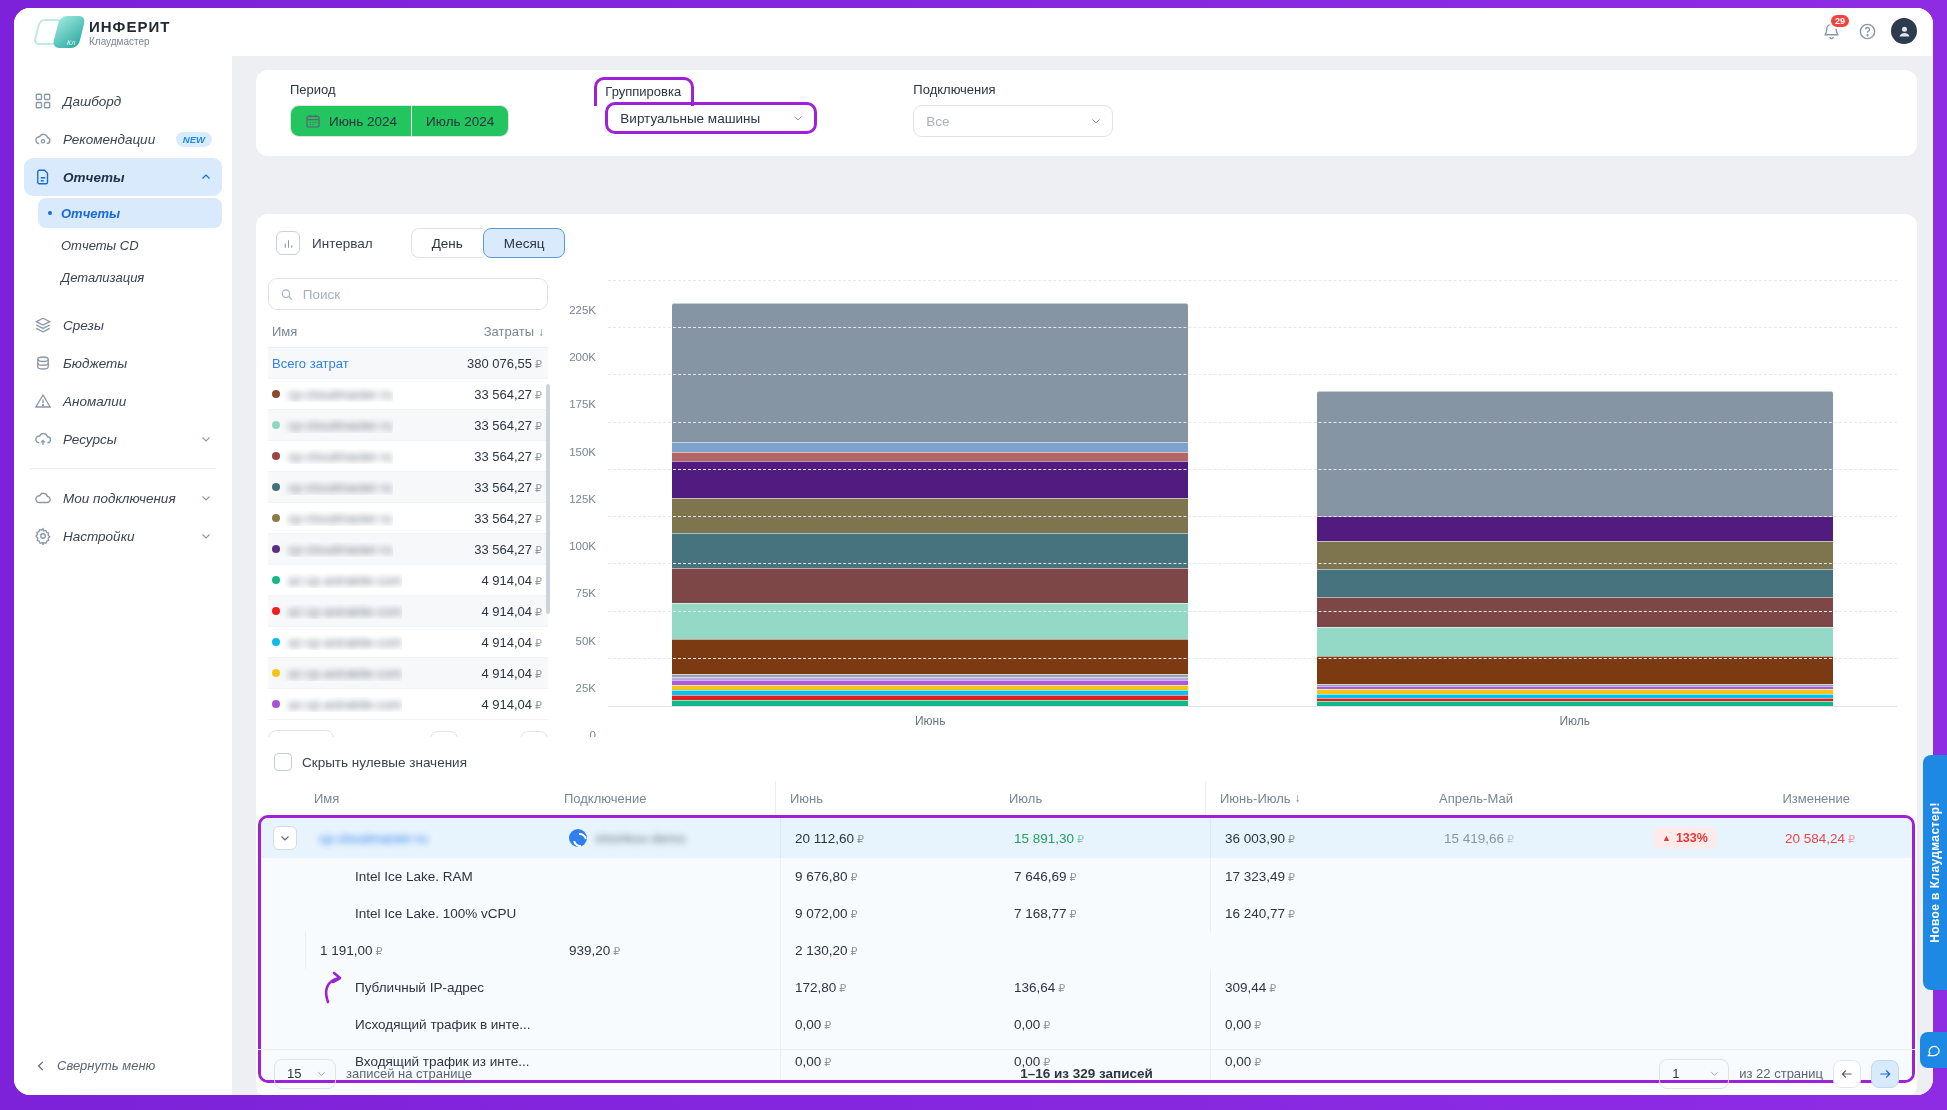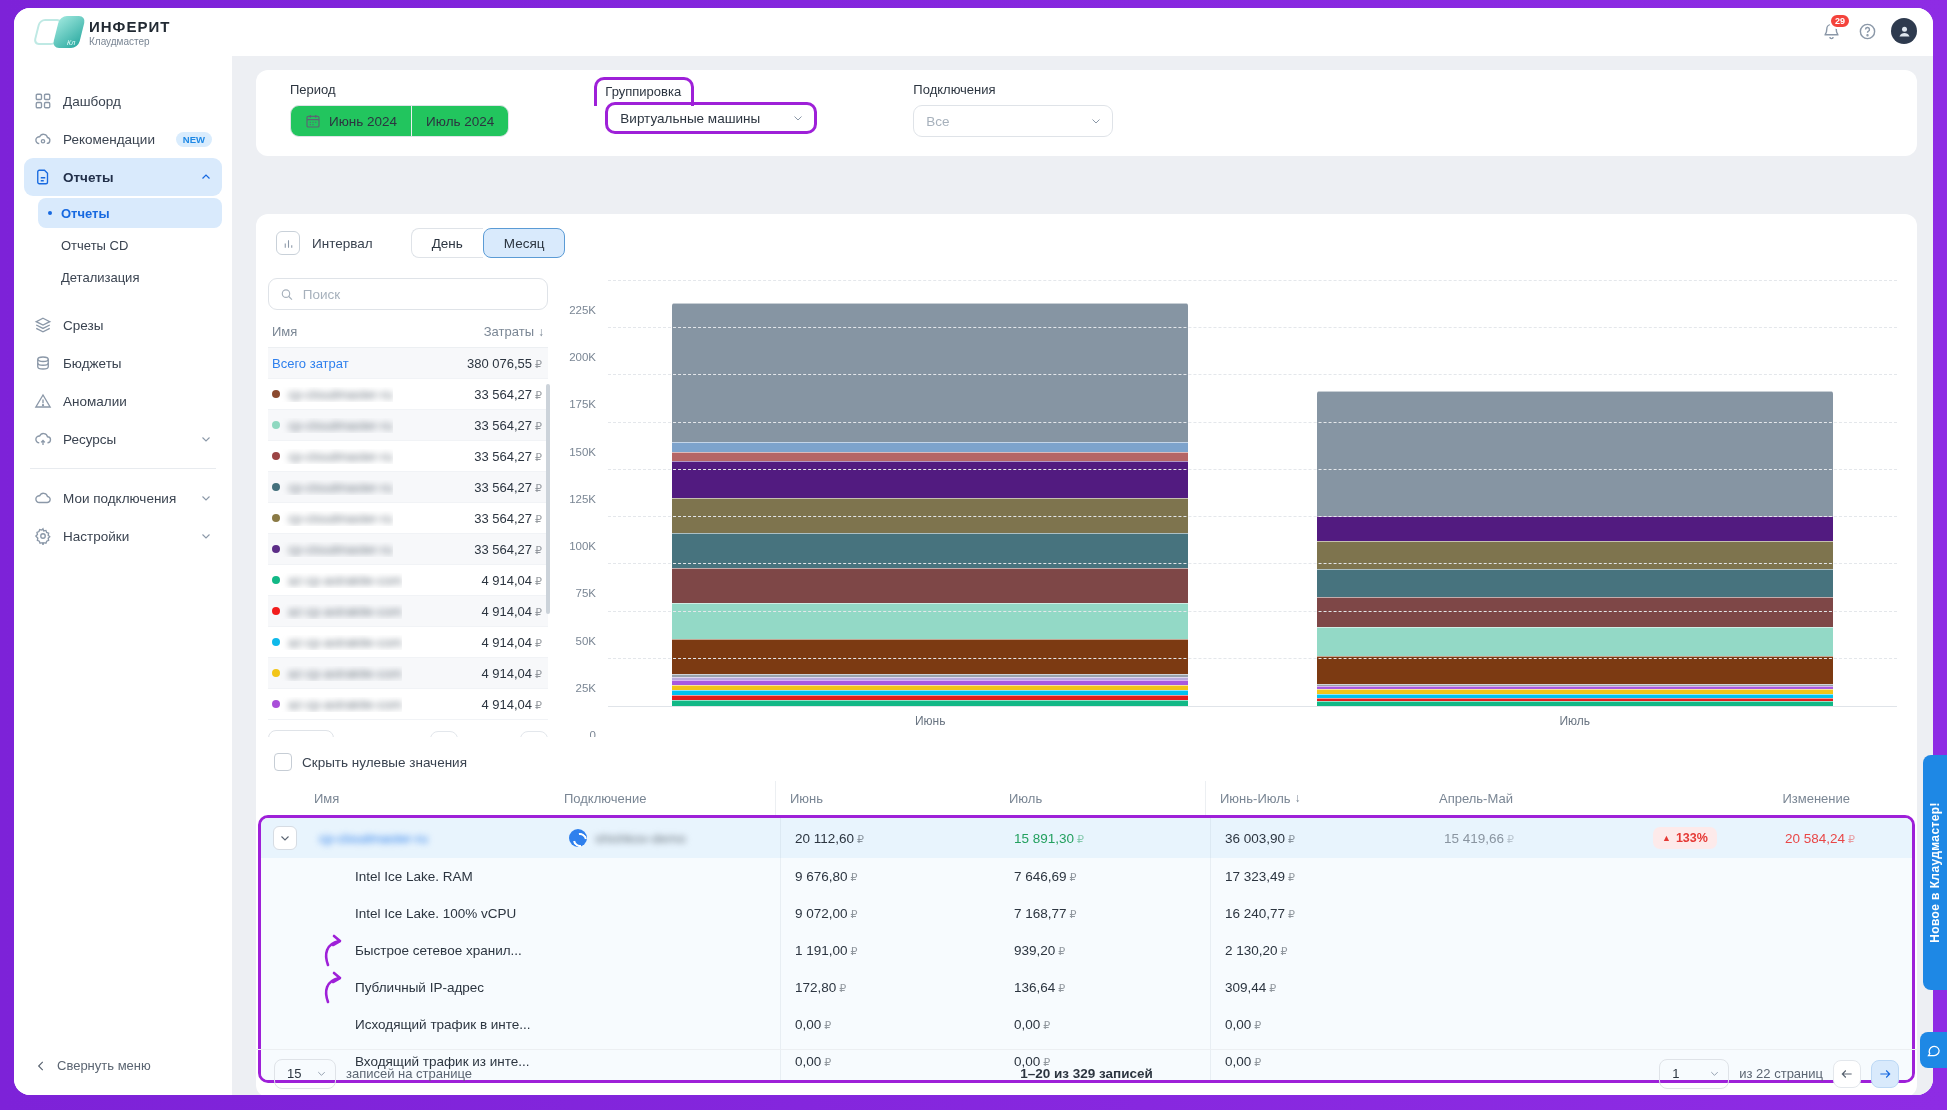--- a/index.html
+++ b/index.html
@@ -20,21 +20,21 @@
   .logo-shape-a { position:absolute; left:0; top:3px; width:24px; height:26px; border:2px solid #bfe9e4; border-radius:6px; transform:skewX(-14deg); background:#fff; }
   .logo-shape-b { position:absolute; left:20px; top:0; width:26px; height:32px; border-radius:7px; transform:skewX(-14deg); background:linear-gradient(135deg,#9fe8de,#2aa9a0); }
   .logo-shape-b span { position:absolute; right:4px; bottom:2px; font-size:7px; color:#eafffc; }
   .logo-text-main { font-weight:bold; font-size:15px; letter-spacing:1px; color:#222a33; }
   .logo-text-sub { font-size:10px; color:#7a8694; margin-top:1px; }
   .topbar-right { position:absolute; right:16px; top:10px; display:flex; align-items:center; gap:12px; }
   .icon-btn { position:relative; width:24px; height:24px; display:flex; align-items:center; justify-content:center; color:#8b98a8; cursor:pointer; }
   .bell-badge { position:absolute; top:-6px; right:-8px; background:#f4433c; color:#fff; font-size:9px; font-weight:bold; padding:1px 4px; border-radius:8px; border:2px solid #fff; }
   .avatar { width:26px; height:26px; border-radius:50%; background:#2e3a4e; display:flex; align-items:center; justify-content:center; color:#dfe6ee; }
   
-  .sidebar { position:absolute; left:0; top:48px; bottom:0; width:218px; background:#fff; padding:26px 10px 4px 10px; }
+  .sidebar { position:absolute; left:0; top:48px; bottom:0; width:218px; background:#fff; padding:26px 10px 4px 10px;font-style:italic; }
   .side-item { display:flex; align-items:center; gap:11px; height:38px; padding:0 10px; border-radius:9px; color:#3a4350; font-size:13.5px; cursor:pointer; }
   .side-item .sicon { width:18px; height:18px; color:#8b98a8; flex:none; display:flex; }
   .side-item.active-parent { background:#d9eafc; font-weight:bold; color:#22304a; }
   .side-item.active-parent .sicon { color:#1769e0; }
   .side-sub { display:flex; align-items:center; gap:9px; height:30px; margin:2px 0 2px 14px; padding:0 10px; border-radius:8px; font-size:13px; color:#3a4350; cursor:pointer; }
   .side-sub.active { background:#d9eafc; color:#1769e0; font-weight:bold; }
   .bullet { width:4px; height:4px; border-radius:50%; background:#1769e0; flex:none; }
   .side-badge { margin-left:auto; background:#d9ecfd; color:#1e88e5; font-size:9.5px; font-weight:bold; padding:2px 7px; border-radius:9px; }
   .side-chev { margin-left:auto; color:#8b98a8; display:flex; }
   .side-divider { height:1px; background:#e8ebef; margin:10px 6px; }
@@ -654,27 +654,20 @@
               <div class="cell col-jj val">
                 <span class="money">16 240,77<span class="rub">₽</span></span>
               </div>
               <div></div>
               <div></div>
               <div></div>
               <div></div>
             </div>
             <div class="tgrid sub-row">
               <div></div>
-              <div class="cell name-cell" style="grid-column: span 2;">
-                <svg class="arrow-annot" viewBox="0 0 26 34">
-                  <path d="M5 31 C1 20 3 10 16 7" fill="none" stroke="#9e20d8" stroke-width="2.6" stroke-linecap="round"></path>
-                  <path d="M11 2 L17 7 L10 11" fill="none" stroke="#9e20d8" stroke-width="2.6" stroke-linecap="round" stroke-linejoin="round"></path>
-                </svg>
-                <span>Быстрое сетевое хранил...</span>
-              </div>
               <div class="cell col-june val">
                 <span class="money">1 191,00<span class="rub">₽</span></span>
               </div>
               <div class="cell val">
                 <span class="money">939,20<span class="rub">₽</span></span>
               </div>
               <div class="cell col-jj val">
                 <span class="money">2 130,20<span class="rub">₽</span></span>
               </div>
               <div></div>
@@ -751,21 +744,21 @@
           <div class="mini-select" style="width:62px">
             <span>15</span>
             <span class="chev-down">
                 <svg width="11" height="11" viewBox="0 0 24 24" fill="none" stroke="currentColor" stroke-width="2">
                   <path d="M5 9l7 7 7-7"></path>
                 </svg>
               </span>
           </div>
           <span class="pager-txt">записей на странице</span>
         </div>
-        <div class="bp-center">1–20 из 329 записей</div>
+        <div class="bp-center">1–16 из 329 записей</div>
         <div class="bp-right">
           <div class="mini-select" style="width:70px">
             <span>1</span>
             <span class="chev-down">
                 <svg width="11" height="11" viewBox="0 0 24 24" fill="none" stroke="currentColor" stroke-width="2">
                   <path d="M5 9l7 7 7-7"></path>
                 </svg>
               </span>
           </div>
           <span class="pager-txt">из 22 страниц</span>

